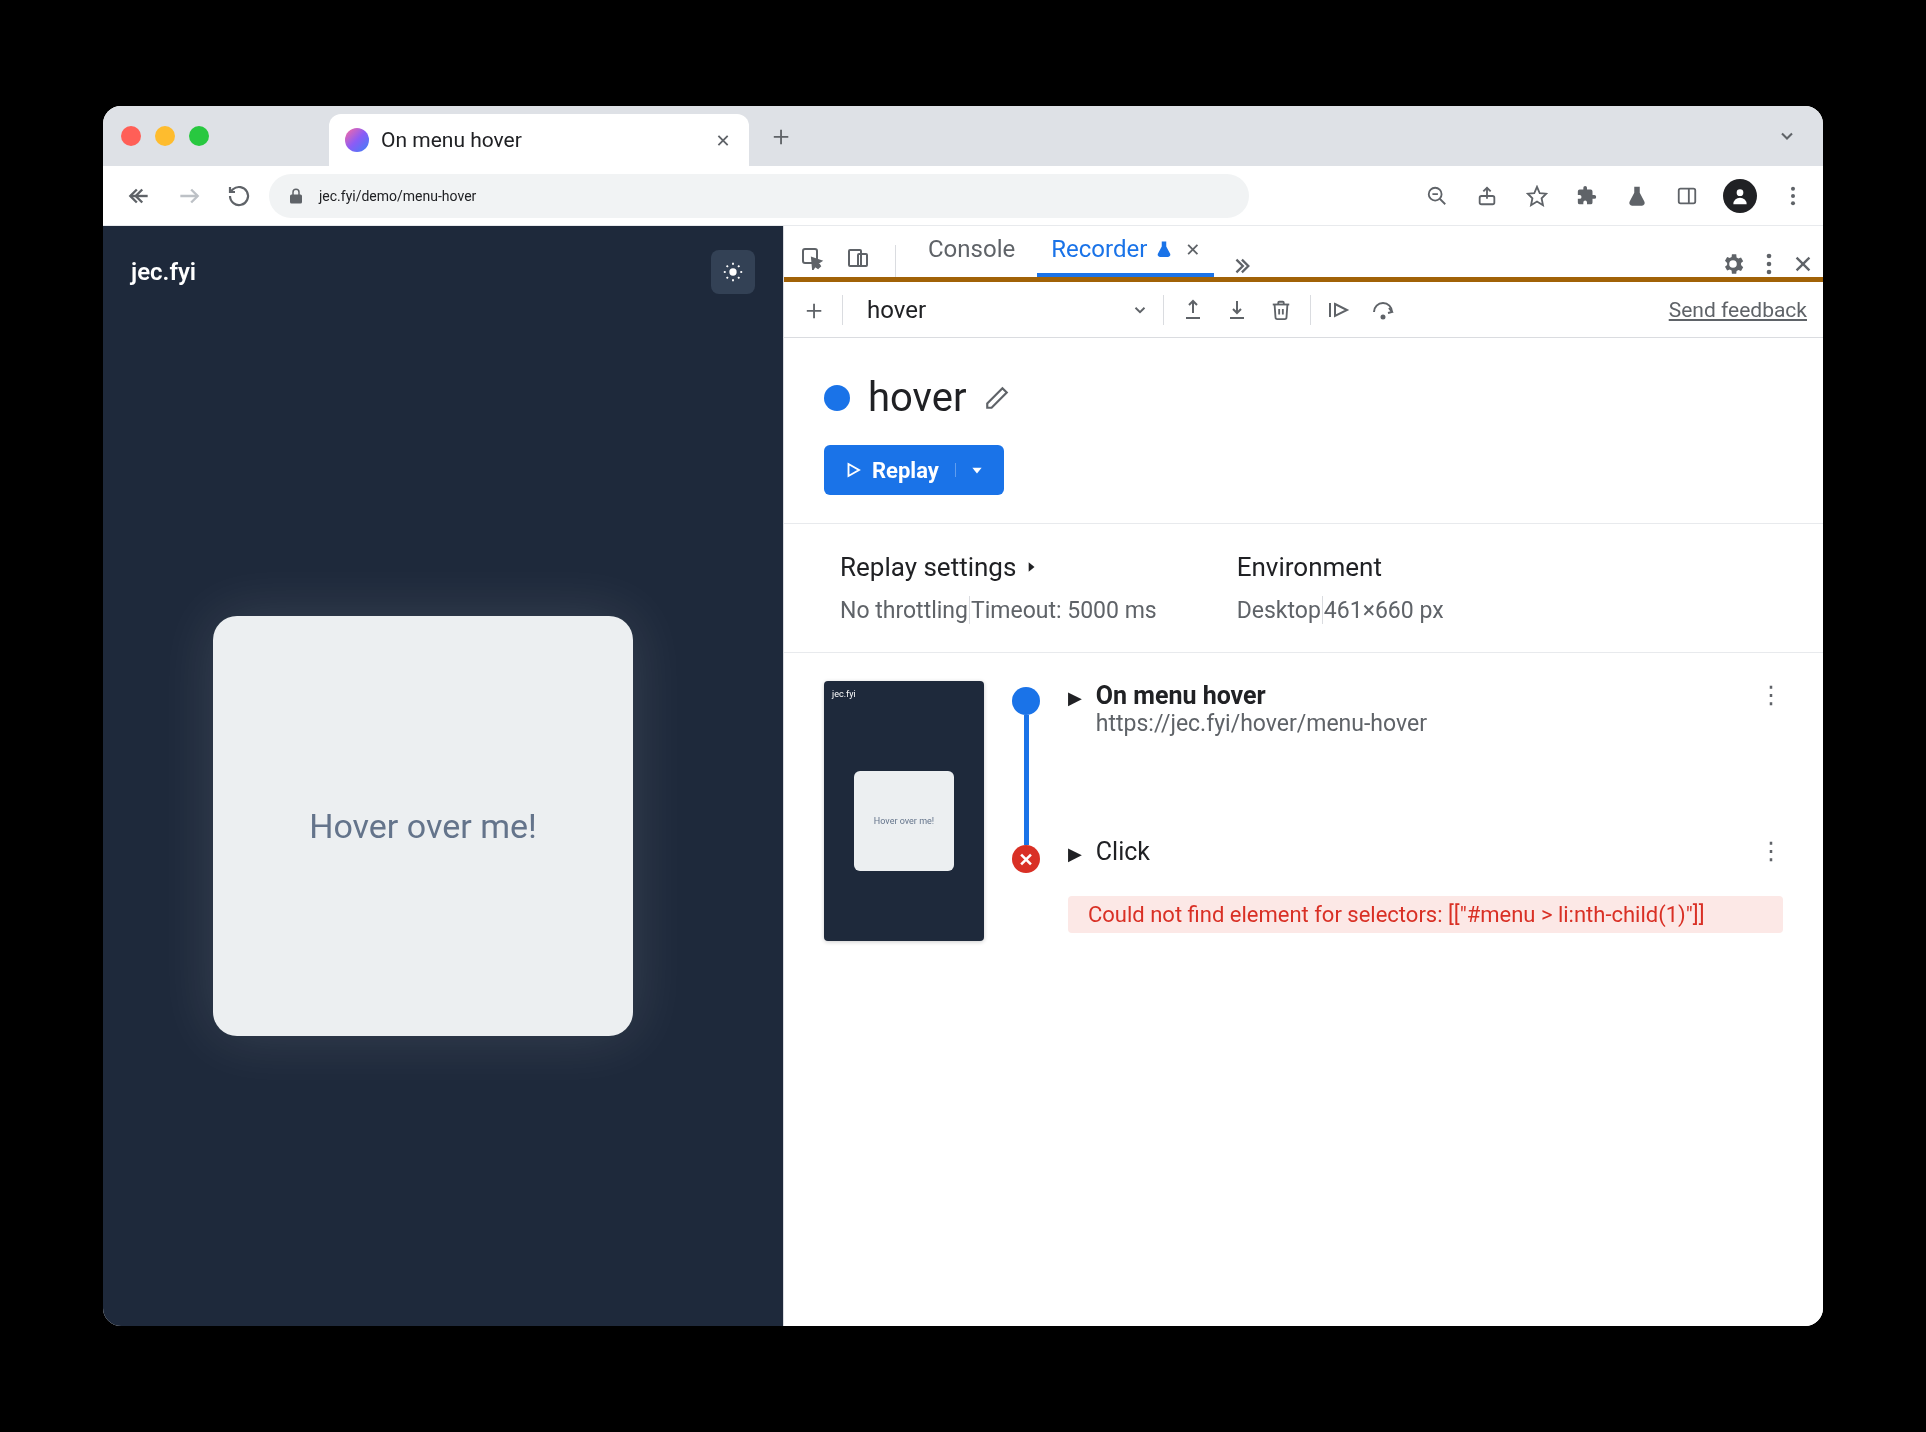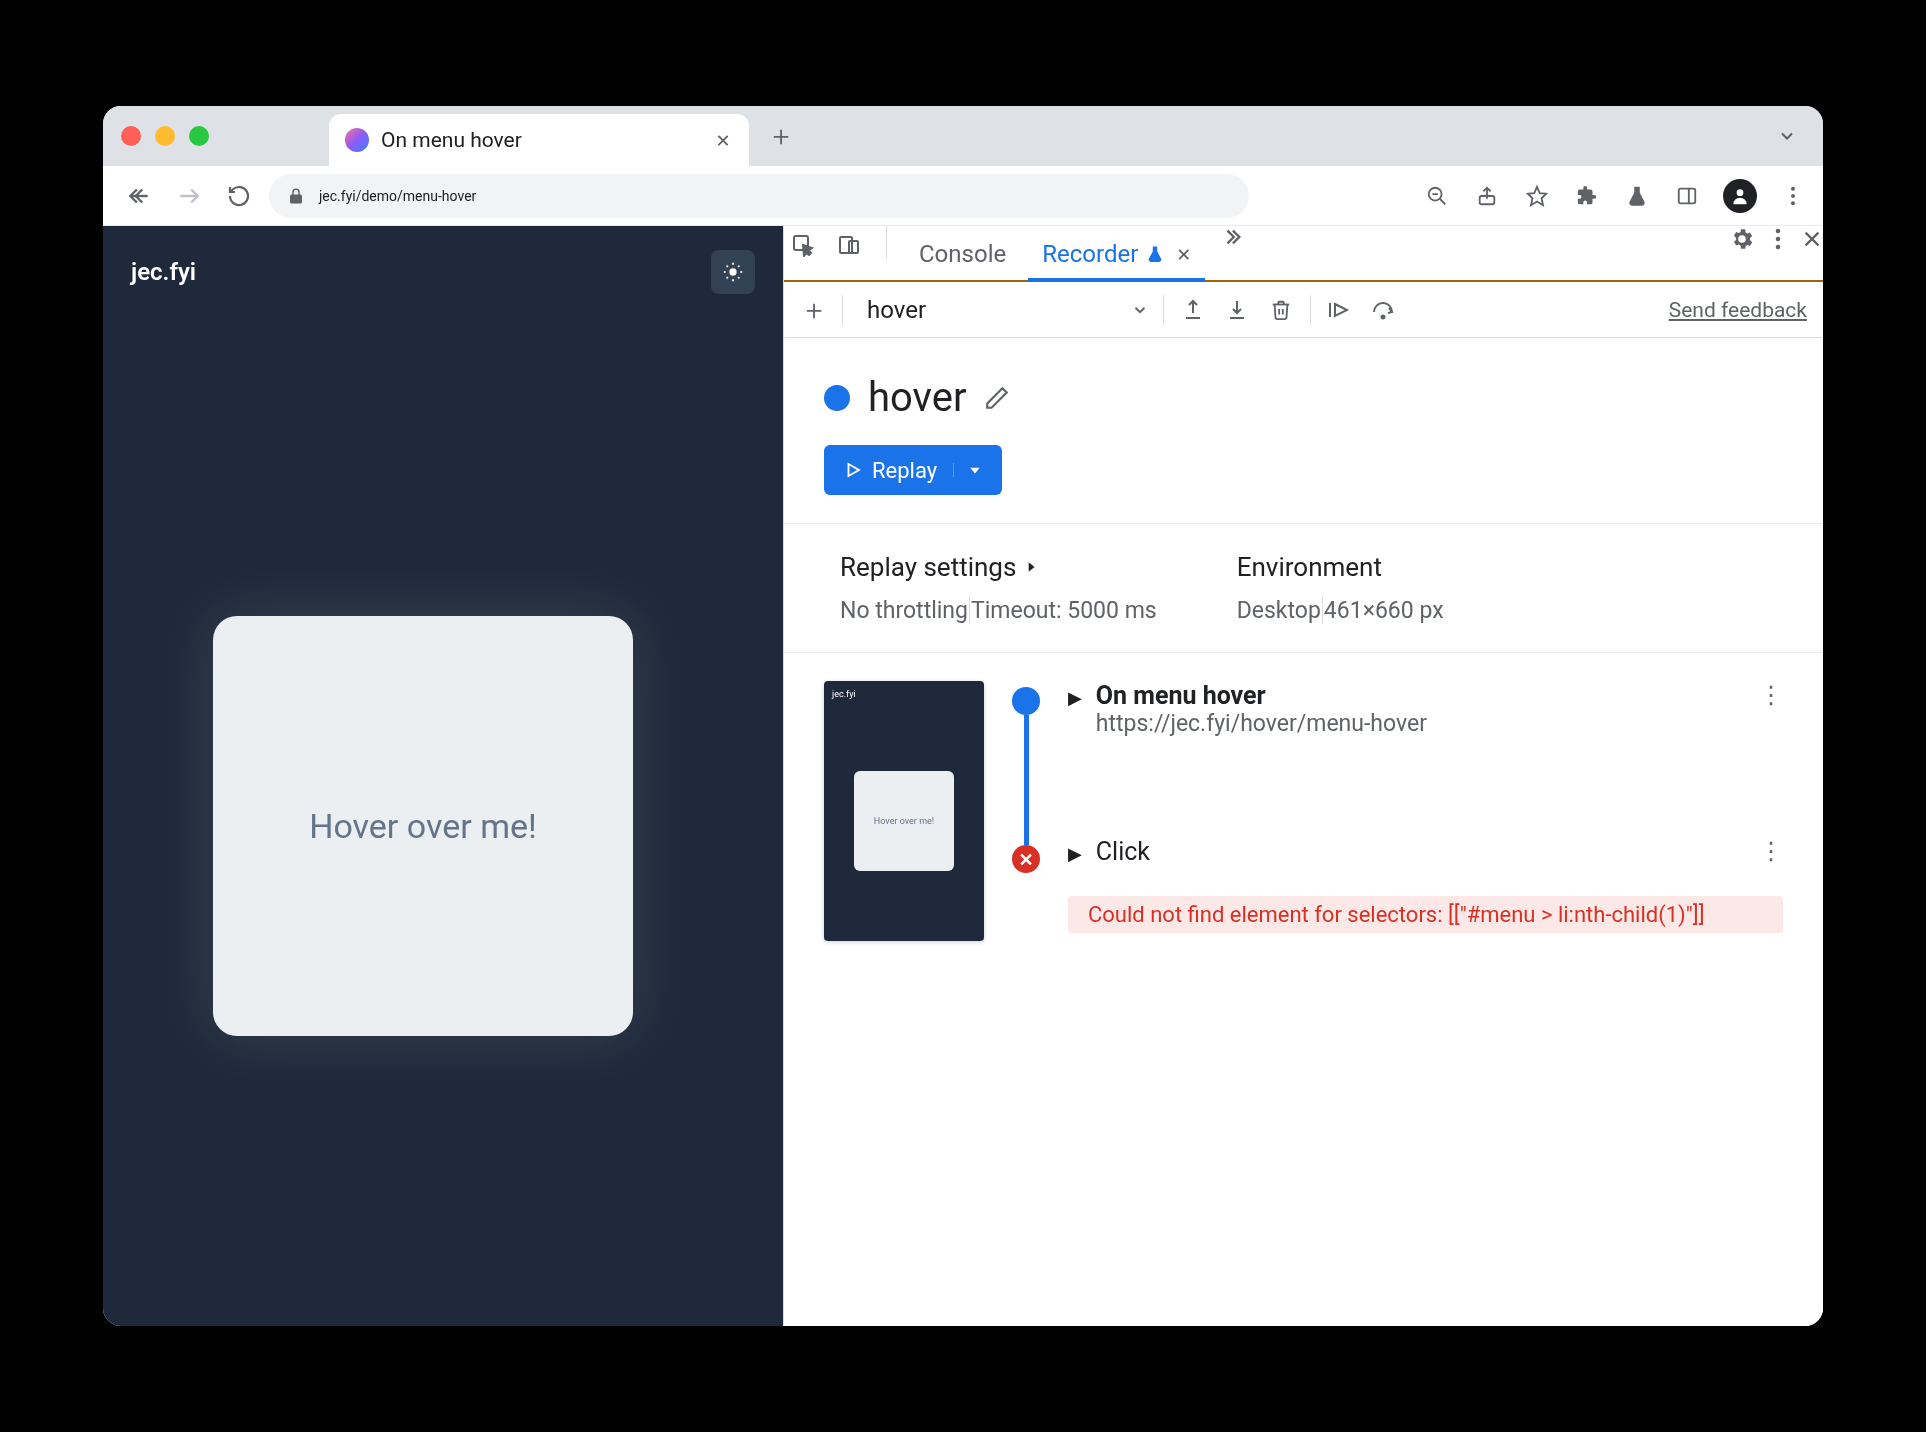--- a/index.html
+++ b/index.html
@@ -27,21 +27,21 @@
 .avatar-circle{width:34px;height:34px;border-radius:50%;background:#202124;display:flex;align-items:center;justify-content:center}
 .avatar-circle::after{content:"";width:18px;height:18px;border-radius:50%;background:#fff;clip-path:polygon(50% 0,100% 100%,0 100%);display:none}
 .content-row { flex:1; display:flex; overflow:hidden; }
 .page-pane { width: 680px; background:#1e293b; position:relative; }
 .page-header { display:flex;align-items:center;justify-content:space-between;padding:24px 28px; }
 .page-brand { color:#fff; font-size:24px; font-weight:600; }
 .theme-toggle { width:44px;height:44px;background:#334155;border-radius:8px;display:flex;align-items:center;justify-content:center;color:#fff; }
 .hover-card { position:absolute; left:110px; top:390px; width:420px; height:420px; background:#eceff1; border-radius:24px; display:flex;align-items:center;justify-content:center; box-shadow:0 0 60px rgba(255,255,255,.12); }
 .hover-card-text { font-size:34px; color:#64748b; }
 .devtools-pane { flex:1; background:#fff; display:flex; flex-direction:column; border-left:1px solid #dadce0; }
-.dt-tabbar { height:56px; border-bottom:2px solid #a16207; display:flex;align-items:flex-start; padding:0 0; gap:8px; }
+.dt-tabbar { height:56px; border-bottom:5px solid #a16207; display:flex;align-items:flex-end; padding:0 9px; gap:8px; }
 .dt-tab-icon { width:38px;height:38px;display:flex;align-items:center;justify-content:center;color:#5f6368; }
 .dt-divider { width:1px;height:32px;background:#dadce0;margin:0 10px; }
 .dt-tab { padding: 0 14px; height:56px; display:flex;align-items:center; gap:8px; font-size:24px; color:#5f6368; position:relative; }
 .dt-tab.active { color:#1a73e8; }
 .dt-tab.active::after { content:""; position:absolute; left:0; right:0; bottom:0; height:4px; background:#1a73e8; }
 .dt-tab-close { font-size:18px; color:#5f6368; margin-left:4px; }
 .dt-tab-more { font-size:22px;color:#5f6368;margin-left:8px; }
 .dt-tabbar .flex-spacer{flex:1}
 .dt-right-icons { display:flex; gap:20px; color:#5f6368; align-items:center; }
 .rec-toolbar { height:56px; border-bottom:1px solid #dadce0; display:flex;align-items:center;padding:0 16px;gap:14px; }
@@ -52,21 +52,21 @@
 .rec-sep{width:1px;height:30px;background:#dadce0}
 .rec-feedback { margin-left:auto; font-size:21px; color:#5f6368; text-decoration:underline; }
 .rec-body { flex:1; overflow:auto; }
 .rec-title-row { display:flex;align-items:center;gap:18px;padding:36px 40px 24px; }
 .rec-dot-status{width:26px;height:26px;border-radius:50%;background:#1a73e8}
 .rec-title { font-size:40px; color:#202124; }
 .rec-edit-icon { color:#5f6368; }
 .rec-buttons-row { display:flex; gap:16px; padding:0 40px 28px; }
 .btn-outline { display:flex;align-items:center;gap:10px;height:50px;padding:0 18px;border:1px solid #dadce0;border-radius:6px;color:#1a73e8;font-size:22px;font-weight:500; }
 .btn-outline .caret-part{border-left:1px solid #dadce0;padding-left:14px;margin-left:6px}
-.btn-primary { display:flex;align-items:center;gap:10px;height:50px;padding:0 20px;background:#1a73e8;color:#fff;border-radius:6px;font-size:22px;font-weight:400; }
+.btn-primary { display:flex;align-items:center;gap:10px;height:50px;padding:0 20px;background:#1a73e8;color:#fff;border-radius:6px;font-size:22px;font-weight:700; }
 .btn-primary .caret-part{background:#1a73e8;border-left:1px solid rgba(255,255,255,.3);padding-left:14px;margin-left:6px}
 .section-divider{height:1px;background:#e8eaed}
 .settings-row { display:flex; padding:28px 56px; gap:80px; }
 .settings-col { display:flex;flex-direction:column;gap:14px; }
 .settings-heading { font-size:26px; color:#202124; display:flex;align-items:center;gap:8px; }
 .settings-values { display:flex; gap:1px; font-size:23px; color:#5f6368; align-items:center; }
 .settings-values .vsep{width:1px;height:28px;background:#dadce0}
 .steps-area { padding:28px 40px; display:flex; gap:24px; }
 .thumb { width:160px; height:260px; background:#1e293b; border-radius:4px; position:relative; box-shadow:0 1px 4px rgba(0,0,0,.2); }
 .thumb-card { position:absolute; left:30px; top:90px; width:100px; height:100px; background:#eceff1; border-radius:6px;display:flex;align-items:center;justify-content:center;font-size:9px;color:#64748b; }

